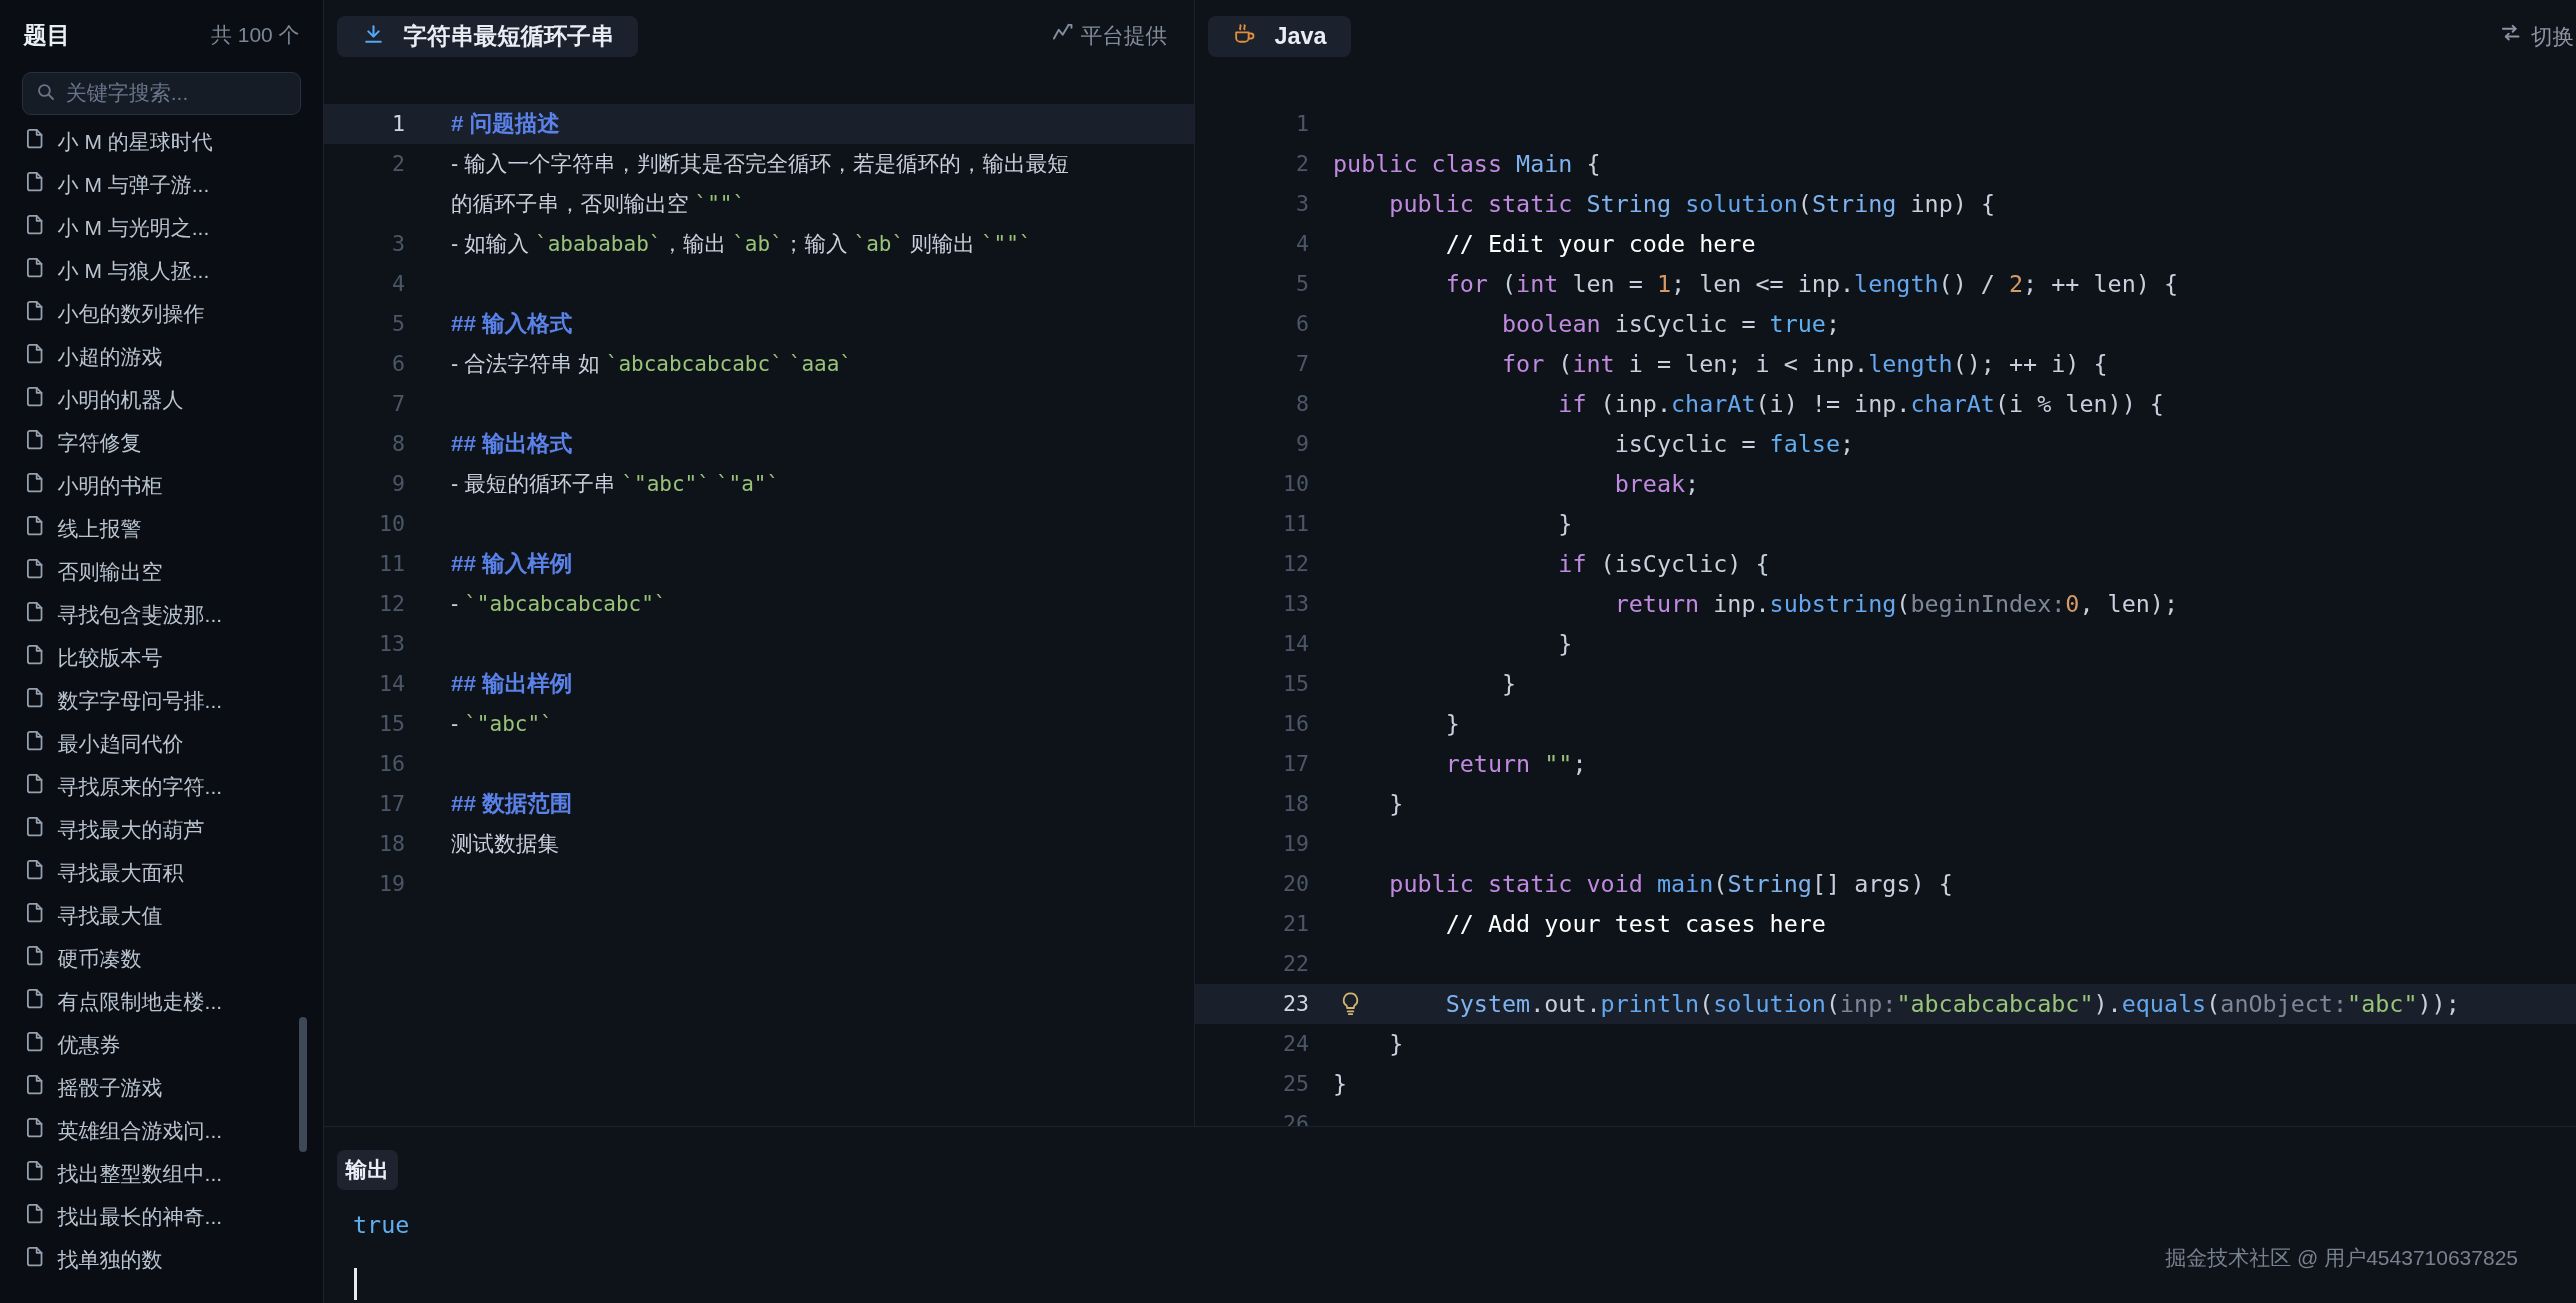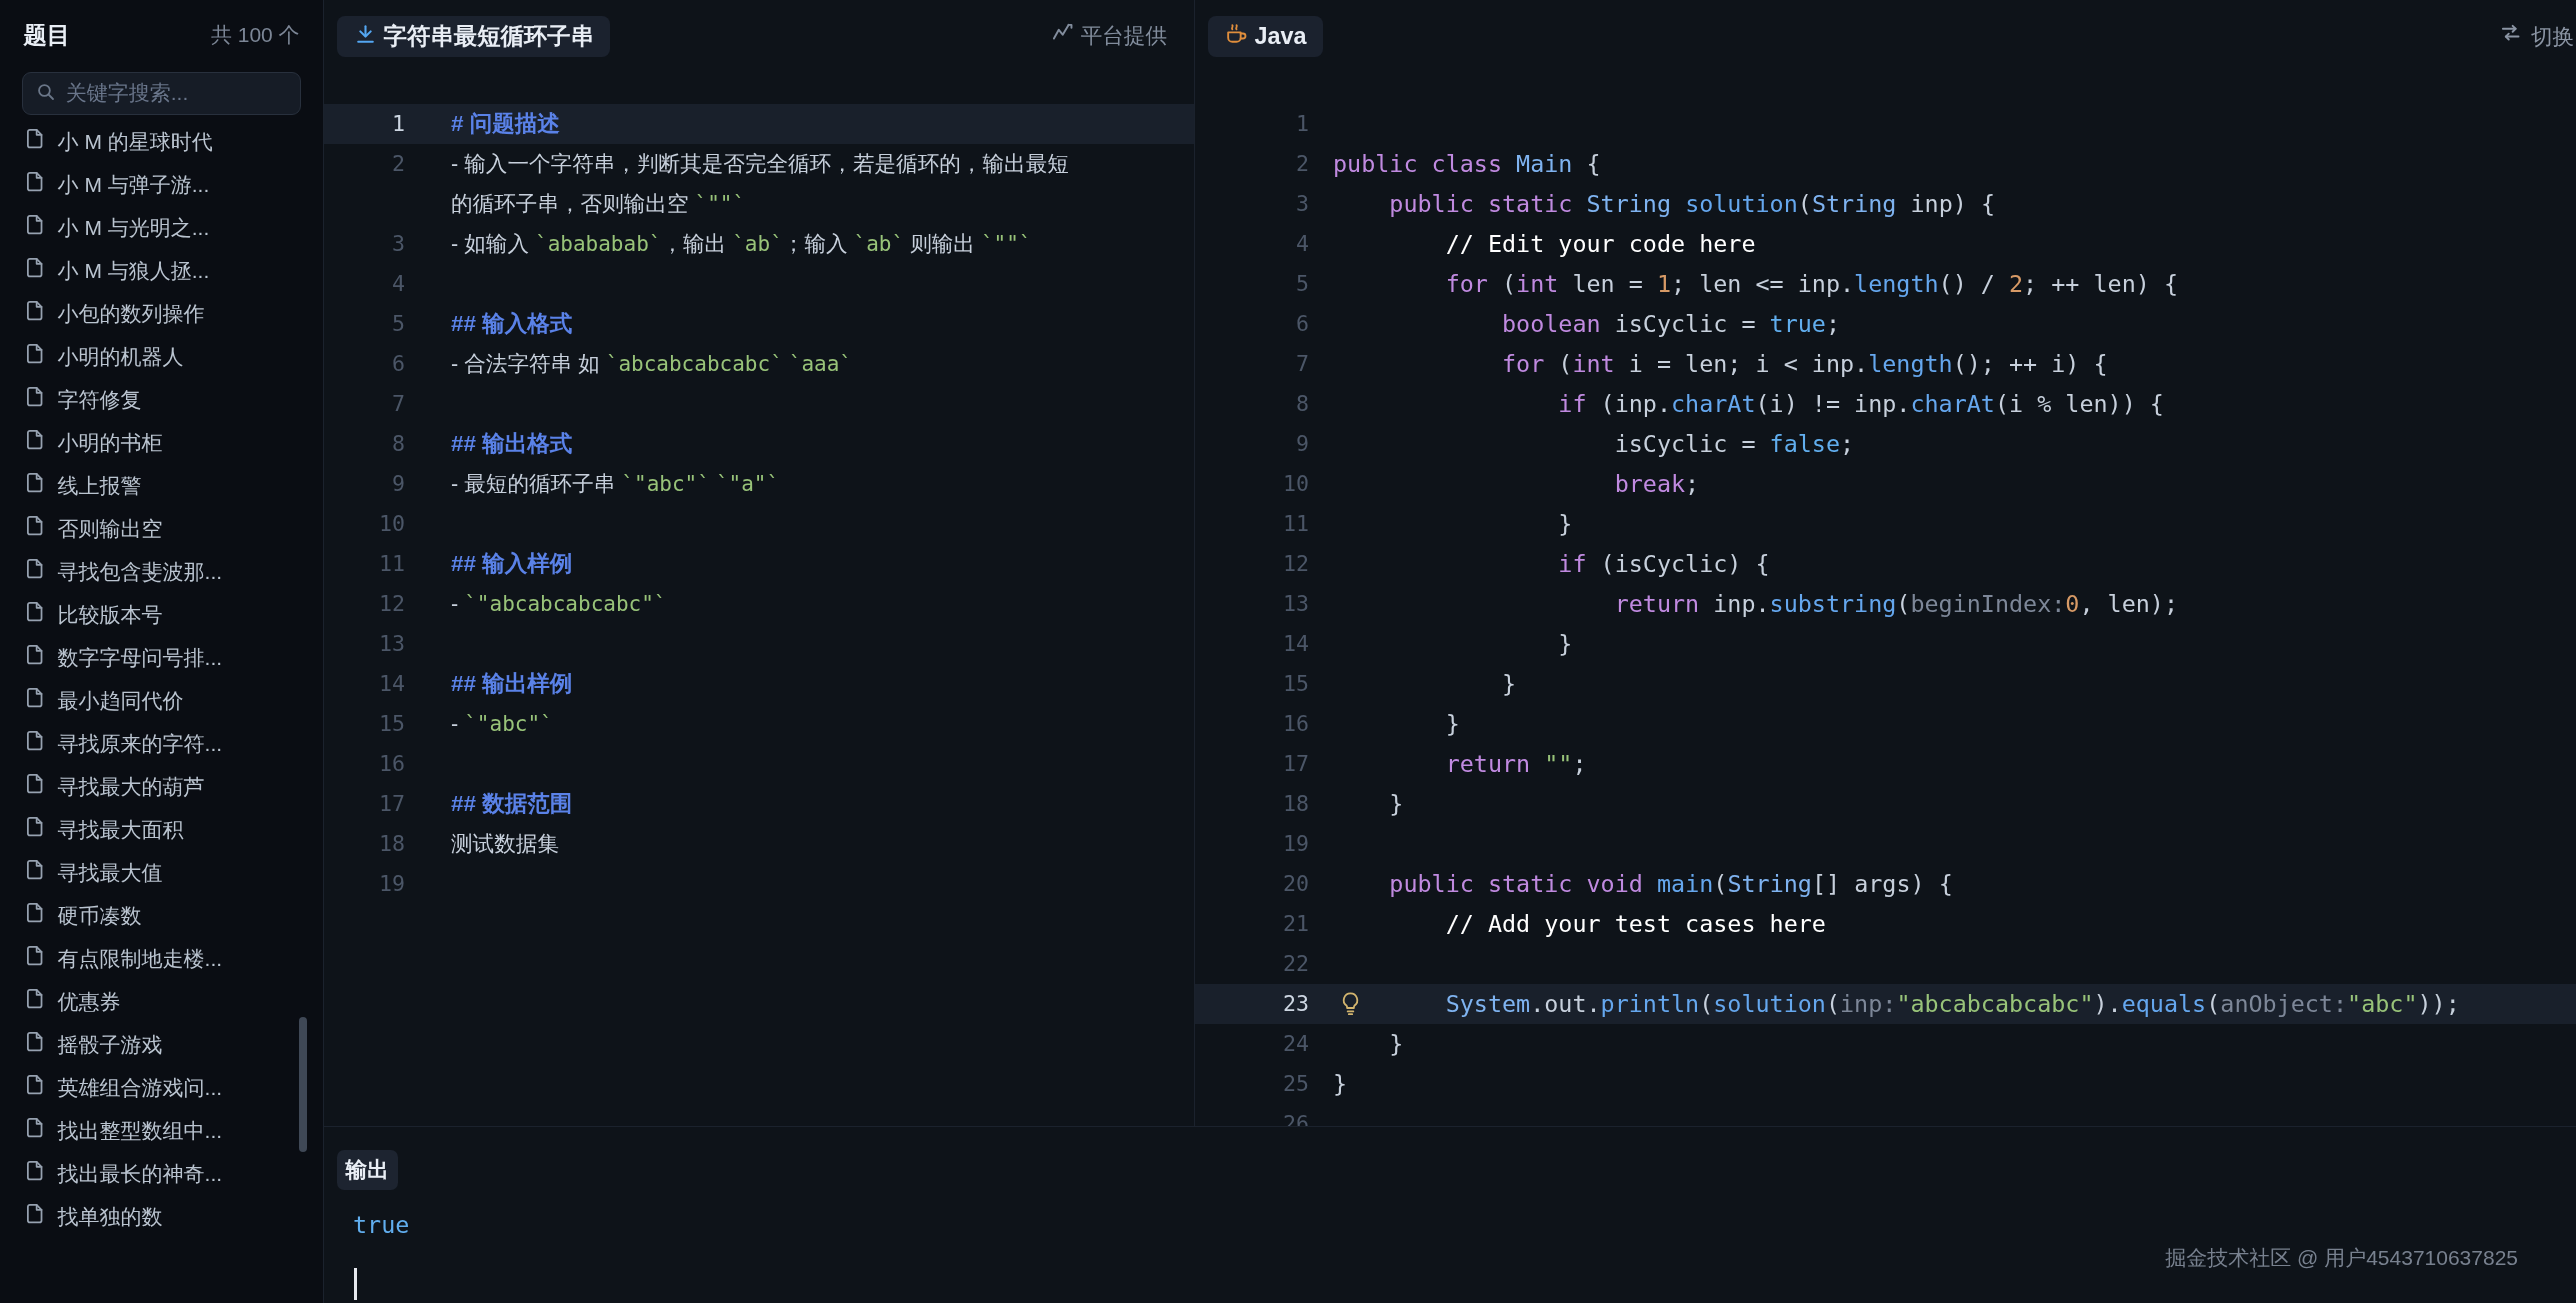--- a/index.html
+++ b/index.html
@@ -20,21 +20,21 @@
          white-space:nowrap;overflow:hidden;cursor:pointer}
   .pitem svg{flex:none}
   .sb-scroll{position:absolute;right:16px;top:1017px;width:8px;height:135px;border-radius:4.5px;background:#3f4856}
 
   
   .main{flex:1;display:flex;flex-direction:column;min-width:0}
   .top{display:flex;height:1126px;min-height:0}
   .panel-desc{width:871px;flex:none;background:#0e1319;border-right:0.9px solid #1b222d;display:flex;flex-direction:column;overflow:hidden}
   .panel-code{flex:1;background:#0e1319;display:flex;flex-direction:column;overflow:hidden;position:relative}
   .bar{height:72px;flex:none;display:flex;align-items:center;justify-content:space-between;padding:0 27px 0 12.6px;position:relative;overflow:hidden}
-  .badge{height:41px;background:#1b222e;border-radius:8px;display:flex;align-items:center;gap:6px;padding:0 16px}
+  .badge{height:41px;background:#1b222e;border-radius:8px;display:flex;align-items:center;gap:18px;padding:0 24px}
   .badge .t{font-size:23.4px;font-weight:bold;color:#e9eef5;white-space:nowrap}
   .provider{display:flex;align-items:center;gap:6px;font-size:21.6px;color:#828d9d;white-space:nowrap}
   .switch{position:absolute;right:1.8px;top:0;height:72px;display:flex;align-items:center;gap:9px;font-size:21.6px;color:#8b95a4;white-space:nowrap}
 
   
   .ed{flex:1;overflow:hidden;padding-top:32px;position:relative}
   .row{height:40px;line-height:40px;display:flex;position:relative}
   .row.hl{background:#19202b}
   .gut{flex:none;text-align:right;color:#4b5667;font-size:21.6px;font-family:"DejaVu Sans Mono",monospace}
   .row.hl .gut{color:#cdd6e2}
@@ -113,20 +113,27 @@
               <path d="M14 3v5h5"></path>
             </svg></span>
           <span>小 M 与狼人拯...</span>
         </div>
         <div class="pitem">
           <span><svg width="23.4" height="23.4" viewBox="0 0 24 24" fill="none" stroke="#96a1b0" stroke-width="1.8" stroke-linecap="round" stroke-linejoin="round">
               <path d="M14 3H7a2 2 0 0 0-2 2v14a2 2 0 0 0 2 2h10a2 2 0 0 0 2-2V8z"></path>
               <path d="M14 3v5h5"></path>
             </svg></span>
           <span>小包的数列操作</span>
+        </div>
+        <div class="pitem">
+          <span><svg width="23.4" height="23.4" viewBox="0 0 24 24" fill="none" stroke="#96a1b0" stroke-width="1.8" stroke-linecap="round" stroke-linejoin="round">
+              <path d="M14 3H7a2 2 0 0 0-2 2v14a2 2 0 0 0 2 2h10a2 2 0 0 0 2-2V8z"></path>
+              <path d="M14 3v5h5"></path>
+            </svg></span>
+          <span>小超的游戏</span>
         </div>
         <div class="pitem">
           <span><svg width="23.4" height="23.4" viewBox="0 0 24 24" fill="none" stroke="#96a1b0" stroke-width="1.8" stroke-linecap="round" stroke-linejoin="round">
               <path d="M14 3H7a2 2 0 0 0-2 2v14a2 2 0 0 0 2 2h10a2 2 0 0 0 2-2V8z"></path>
               <path d="M14 3v5h5"></path>
             </svg></span>
           <span>小明的机器人</span>
         </div>
         <div class="pitem">
           <span><svg width="23.4" height="23.4" viewBox="0 0 24 24" fill="none" stroke="#96a1b0" stroke-width="1.8" stroke-linecap="round" stroke-linejoin="round">

